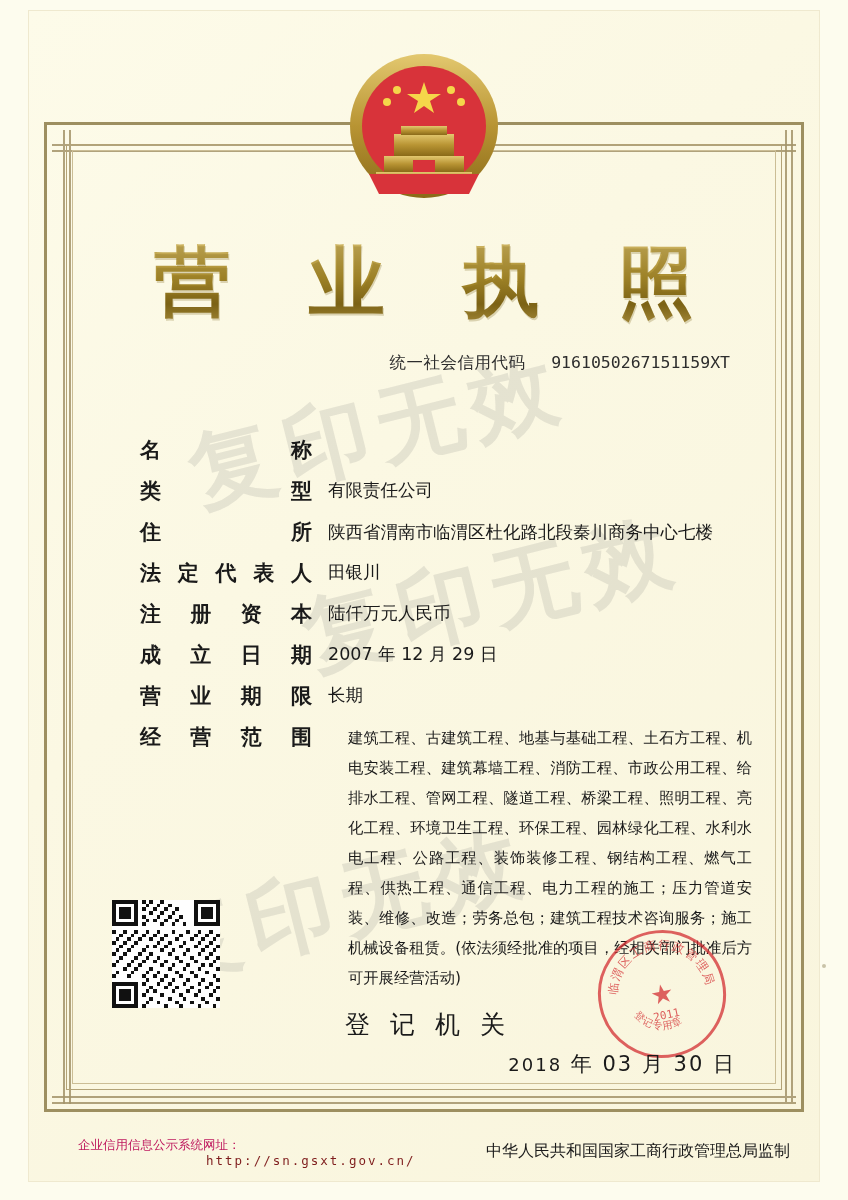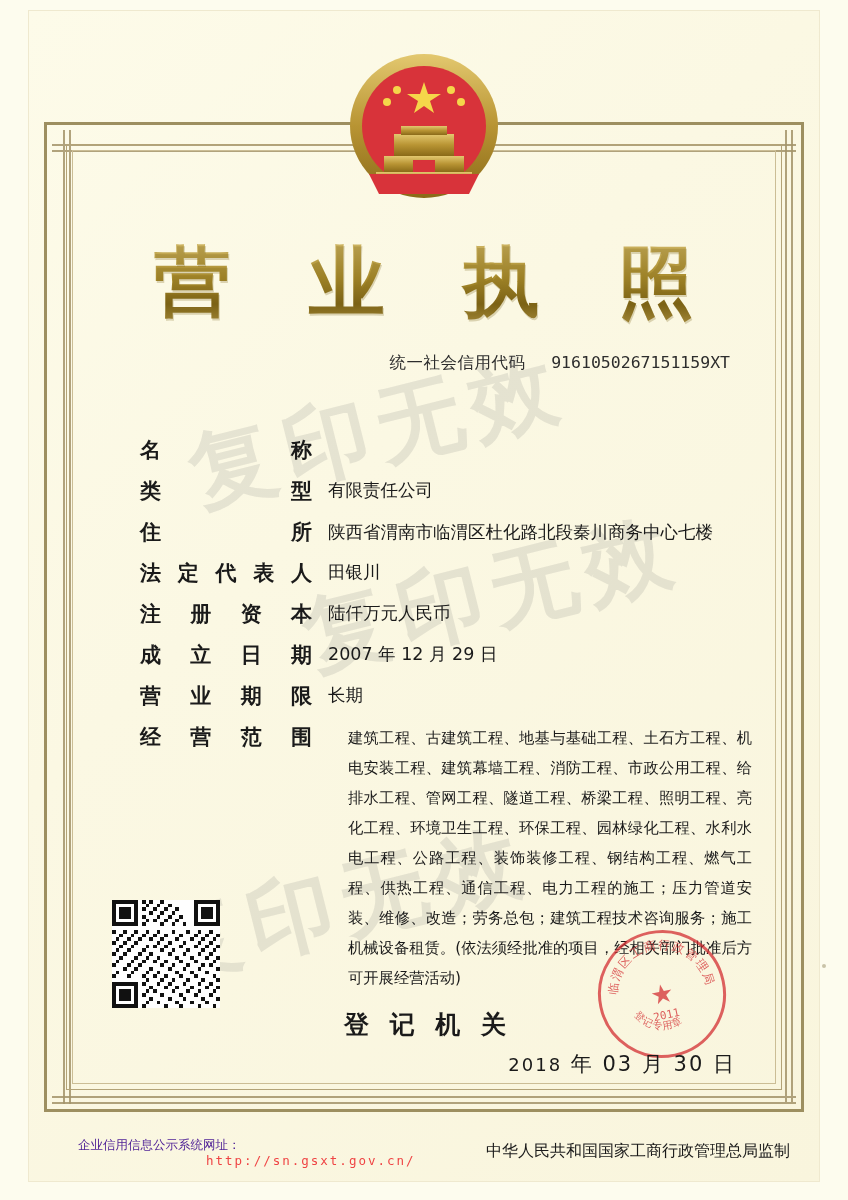--- a/index.html
+++ b/index.html
@@ -109,21 +109,21 @@
   .row.addr .value{line-height:28px;}
   .row.scope{margin-top:4px;}
   .row.scope .value{
     font-size:15.3px;line-height:30px;text-align:justify;margin-left:20px;
   }
 
   
   .registry{
     position:absolute;left:0;right:0;top:1008px;
     text-align:center;
-    font-size:25px;font-weight:bold;letter-spacing:6px;color:#1a1a1a;
+    font-size:25px;font-weight:normal;letter-spacing:6px;color:#1a1a1a;
     font-family:"DejaVu Sans","Liberation Sans",sans-serif;
     padding-left:8px;
   }
   .issue-date{
     position:absolute;right:112px;top:1050px;
     font-size:21px;color:#1a1a1a;letter-spacing:2px;
     font-family:"DejaVu Sans","Liberation Sans",sans-serif;
   }
   .issue-date .y{font-size:18px;}
 
@@ -164,26 +164,26 @@
     white-space:nowrap;
     pointer-events:none;
   }
   .wm1{left:186px;top:372px;}
   .wm2{left:300px;top:536px;}
   .wm3{left:150px;top:846px;}
 
   
   .footer-left{
     position:absolute;left:78px;bottom:46px;
-    font-size:12.5px;color:#4c1d95;
+    font-size:12.5px;color:#be185d;
     font-family:"DejaVu Sans","Liberation Sans",sans-serif;
   }
   .footer-url{
     position:absolute;left:206px;bottom:32px;
-    font-size:12.5px;color:#ef4444;letter-spacing:2px;
+    font-size:12.5px;color:#7f1d1d;letter-spacing:2px;
     font-family:"DejaVu Sans Mono","Liberation Mono",monospace;
   }
   .footer-right{
     position:absolute;right:58px;bottom:38px;
     font-size:16px;color:#1a1a1a;
     font-family:"DejaVu Sans","Liberation Sans",sans-serif;
   }
   .speck{position:absolute;right:22px;top:964px;width:4px;height:4px;border-radius:50%;background:#c9c3a8;}
 </style>
 </head>

